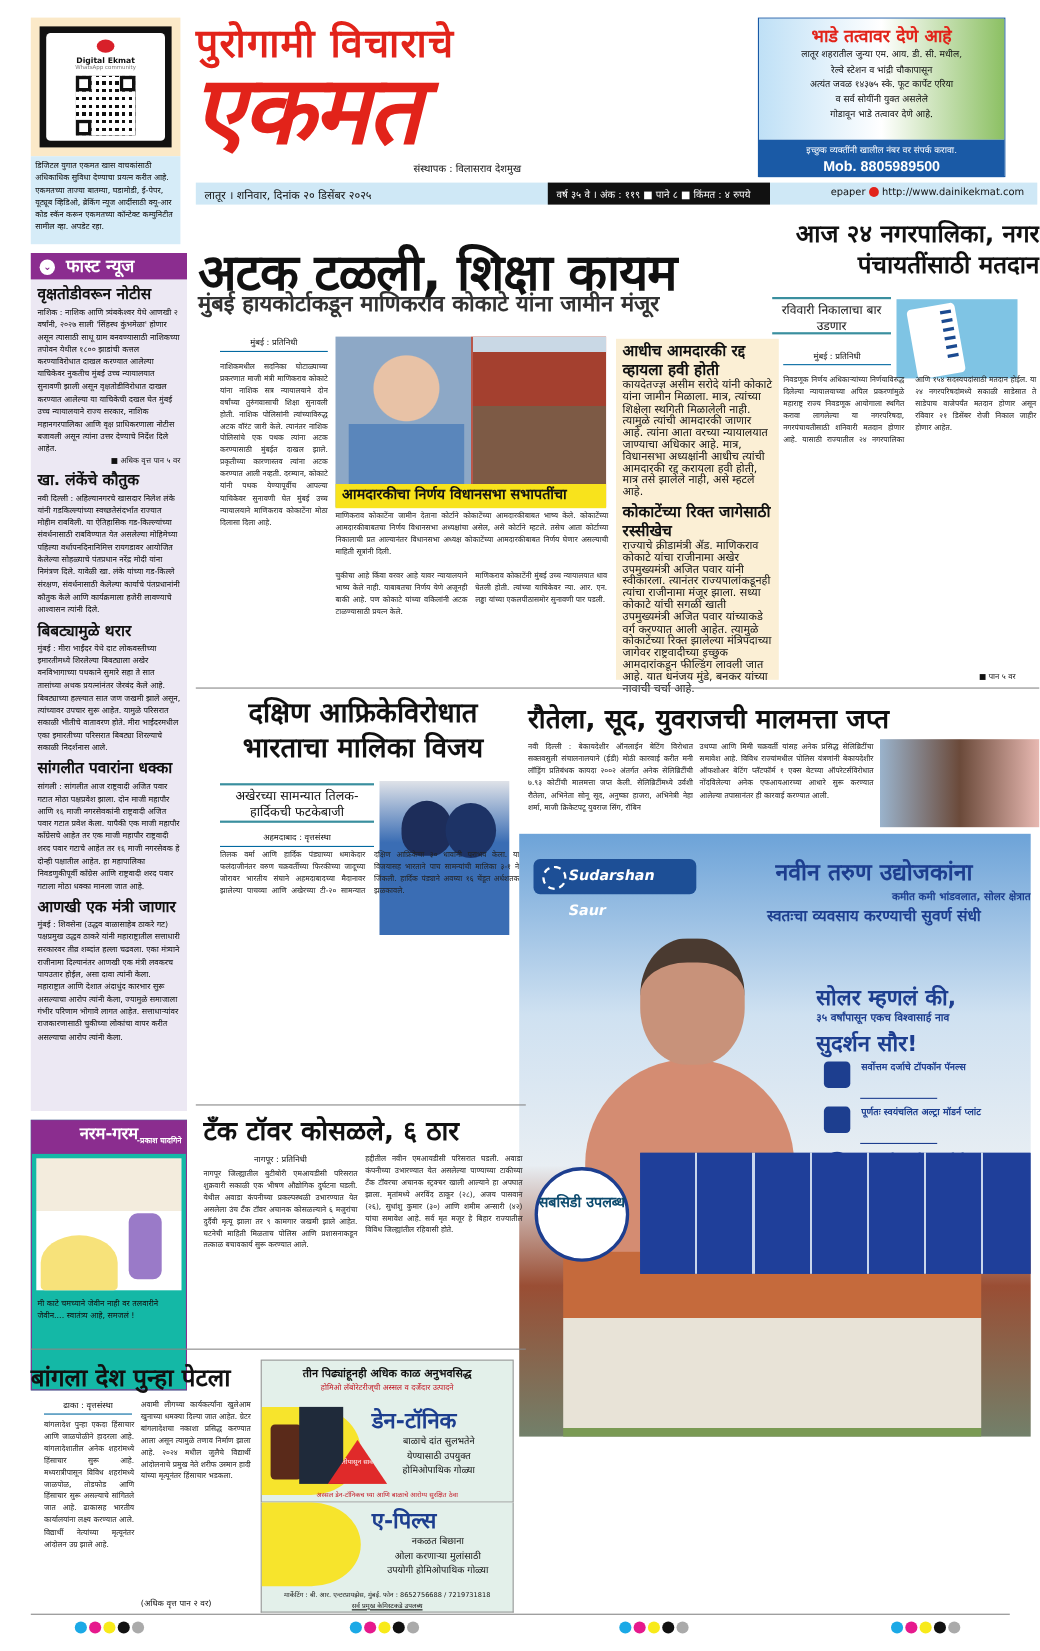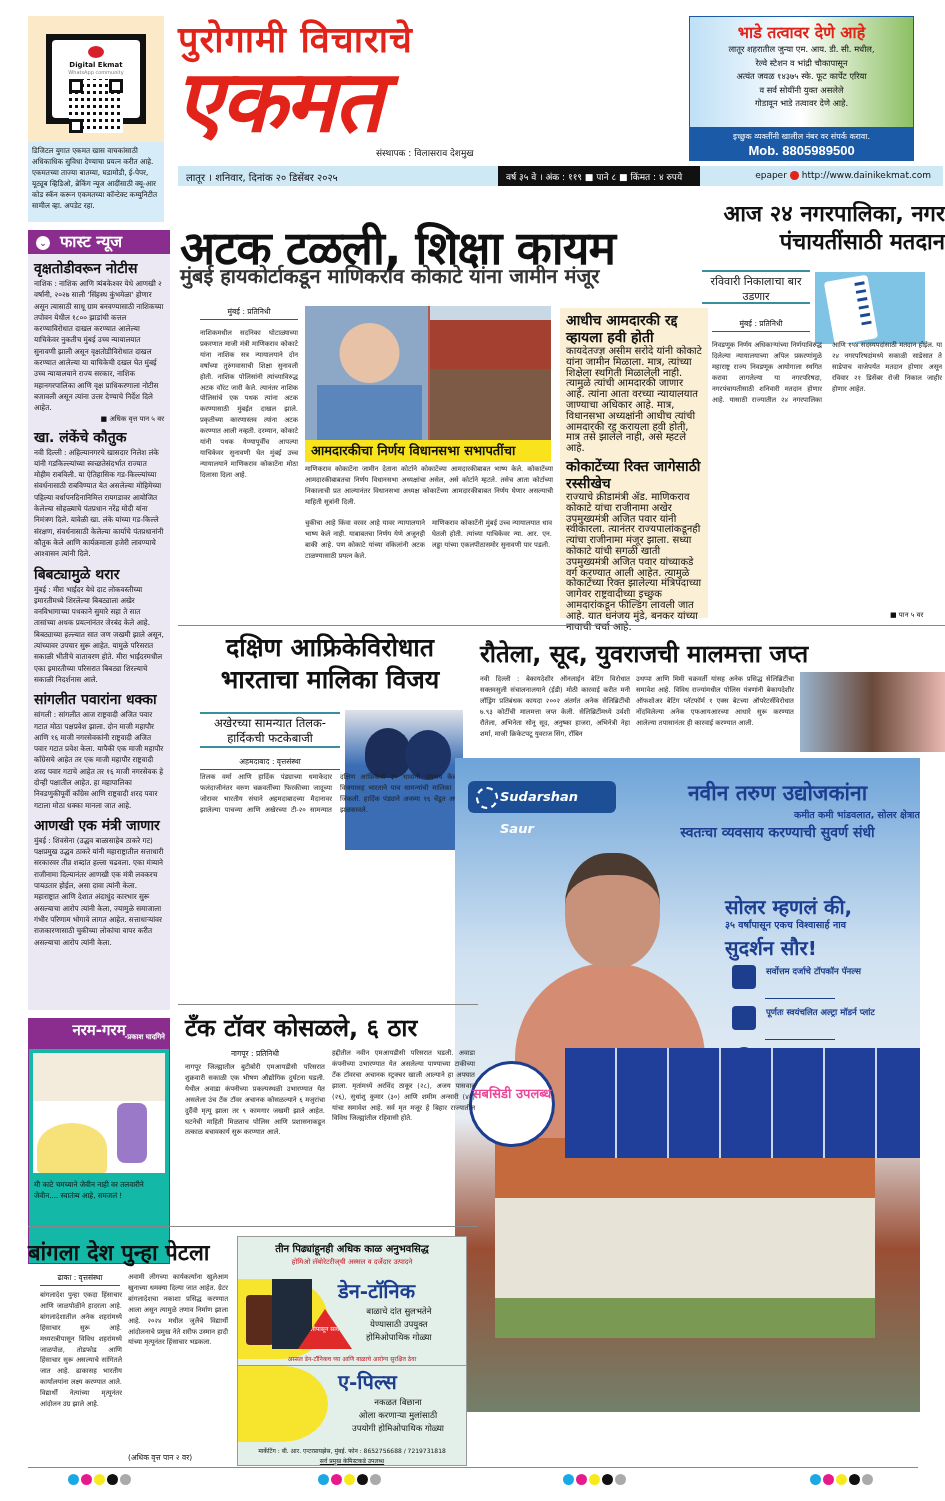--- a/index.html
+++ b/index.html
@@ -1,19 +1,19 @@
 <!DOCTYPE html>
 <html><head>
 <meta charset="utf-8">
 <style>
 *{box-sizing:border-box;margin:0;padding:0}
 body{width:945px;height:1501px;background:#fff;font-family:"DejaVu Sans",sans-serif;color:#111;position:relative;overflow:hidden}
 .abs{position:absolute}
 
-.qr-box{left:28px;top:16px;width:136px;height:126px;background:#fbe9c8;padding:18px}
+.qr-box{left:28px;top:16px;width:136px;height:126px;background:#fbe9c8;padding:8px}
 .qr-inner{background:#111;width:100%;height:100%;padding:6px}
 .qr-card{background:#fff;width:100%;height:100%;border-radius:4px;text-align:center;padding-top:6px}
 .qr-logo{width:16px;height:12px;background:#d8202a;margin:0 auto 3px;border-radius:50%}
 .qr-title{font-size:7px;font-weight:bold}
 .qr-sub{font-size:5px;color:#777}
 .qr-code{width:54px;height:54px;margin:4px auto 0;background:
  repeating-linear-gradient(90deg,#111 0 3px,#fff 3px 6px),#111;
  -webkit-mask:none;position:relative}
 .qr-code:before{content:"";position:absolute;inset:0;background:repeating-linear-gradient(0deg,#fff 0 4px,transparent 4px 7px)}
 .qr-code i{position:absolute;width:14px;height:14px;border:3px solid #111;background:#fff;z-index:2}
@@ -61,37 +61,37 @@
 
 .hl3{left:195px;top:632px;font-size:25px;font-weight:bold;text-align:center;line-height:32px;width:270px}
 .subbox2{left:200px;top:712px;width:140px;height:36px;border-top:2px solid #3a8f9f;border-bottom:2px solid #3a8f9f;font-size:11.5px;text-align:center;line-height:15px;padding-top:2px}
 .cricket-photo{left:345px;top:710px;width:118px;height:140px;background:linear-gradient(180deg,#dfe2e8 0%,#3a6db4 40%,#3a6db4 100%)}
 .cricket-photo .h1{position:absolute;left:20px;top:18px;width:46px;height:50px;border-radius:50% 50% 40% 40%;background:#1d2d5a}
 .cricket-photo .h2{position:absolute;left:60px;top:20px;width:46px;height:50px;border-radius:50%;background:#1d3366}
 
 .hl4{left:480px;top:636px;font-size:24px;font-weight:bold}
 .celeb{left:800px;top:672px;width:145px;height:80px;background:linear-gradient(90deg,#9ab3cc,#6b4a3a,#e8b9b2)}
 
-.ad{left:455px;top:758px;width:465px;height:654px;background:linear-gradient(180deg,#6da3d8 0%,#cfe1f1 30%,#e8eef3 55%,#9a4e34 75%,#72806a 100%);overflow:hidden}
+.ad{left:472px;top:758px;width:465px;height:548px;background:linear-gradient(180deg,#6da3d8 0%,#cfe1f1 30%,#e8eef3 55%,#9a4e34 75%,#72806a 100%);overflow:hidden}
 .ad-logo{position:absolute;left:13px;top:23px;width:148px;height:32px;background:#1d4f96;border-radius:6px;color:#fff;font-weight:bold;font-style:italic;font-size:13px;line-height:32px;padding-left:32px}
 .ad-logo:before{content:"";position:absolute;left:8px;top:6px;width:18px;height:18px;border-radius:50%;border:2px dashed #fff}
 .ad-h1{position:absolute;left:180px;top:20px;width:285px;text-align:center;color:#1d3e8f;font-weight:bold;font-size:21px}
 .ad-h2{position:absolute;left:180px;top:50px;width:285px;text-align:right;color:#1d3e8f;font-weight:bold;font-size:9.5px}
 .ad-h3{position:absolute;left:180px;top:64px;width:285px;text-align:center;color:#1d3e8f;font-weight:bold;font-size:14px}
 .ad-q1{position:absolute;left:270px;top:135px;color:#1d3e8f;font-weight:bold;font-size:20px}
 .ad-q2{position:absolute;left:270px;top:160px;color:#1d3e8f;font-weight:bold;font-size:9.5px}
 .ad-q3{position:absolute;left:270px;top:176px;color:#1d3e8f;font-weight:bold;font-size:20px}
 .feat{position:absolute;left:277px;width:160px;height:34px}
 .feat .fi{position:absolute;left:0;top:2px;width:24px;height:24px;background:#1d3e8f;border-radius:4px}
 .feat .ft{position:absolute;left:34px;top:2px;font-size:8.5px;font-weight:bold;color:#1d3e8f;line-height:12px}
 .feat-line{position:absolute;left:310px;width:70px;height:1px;background:#1d3e8f}
 .person{position:absolute;left:40px;top:85px;width:190px;height:300px}
 .person .head{position:absolute;left:70px;top:10px;width:95px;height:115px;border-radius:45%;background:#c8927a;border-top:22px solid #4a3a30}
 .person .body{position:absolute;left:20px;top:120px;width:190px;height:190px;background:#d48c72;border-radius:50% 50% 0 0}
-.subsidy{position:absolute;left:14px;top:303px;width:86px;height:86px;border-radius:50%;background:#fff;border:3px solid #1d3e8f;color:#ec4899;font-weight:bold;font-size:13px;text-align:center;padding-top:20px;line-height:19px}
+.subsidy{position:absolute;left:14px;top:303px;width:86px;height:86px;border-radius:50%;background:#fff;border:3px solid #1d3e8f;color:#0c4a6e;font-weight:bold;font-size:13px;text-align:center;padding-top:20px;line-height:19px}
 .panels{position:absolute;left:110px;top:290px;width:355px;height:110px;background:repeating-linear-gradient(90deg,#1f3f9a 0 50px,#c9d6ec 50px 52px),#1f3f9a}
 .house{position:absolute;left:40px;top:380px;width:380px;height:200px;background:linear-gradient(180deg,#c56a3c 0 30%,#e8e3d7 30% 80%,#7a9a54 80%)}
 
 .hl5{left:185px;top:1010px;font-size:24px;font-weight:bold}
 
 .cartoon{left:28px;top:1018px;width:142px;height:246px;border:1px solid #8b2d8f;background:#14b8a6}
 .cartoon-head{height:30px;background:#8b2d8f;color:#fff;text-align:center;font-weight:bold;font-size:15px;line-height:22px;position:relative}
 .cartoon-auth{position:absolute;right:4px;bottom:1px;font-size:7px}
 .cartoon-art{margin:4px;height:120px;background:linear-gradient(180deg,#f3ecdd 0 40%,#fff 40%);position:relative}
 .cartoon-art .t{position:absolute;left:4px;bottom:0;width:70px;height:50px;background:#f7e27a;border-radius:50% 50% 4px 4px}

